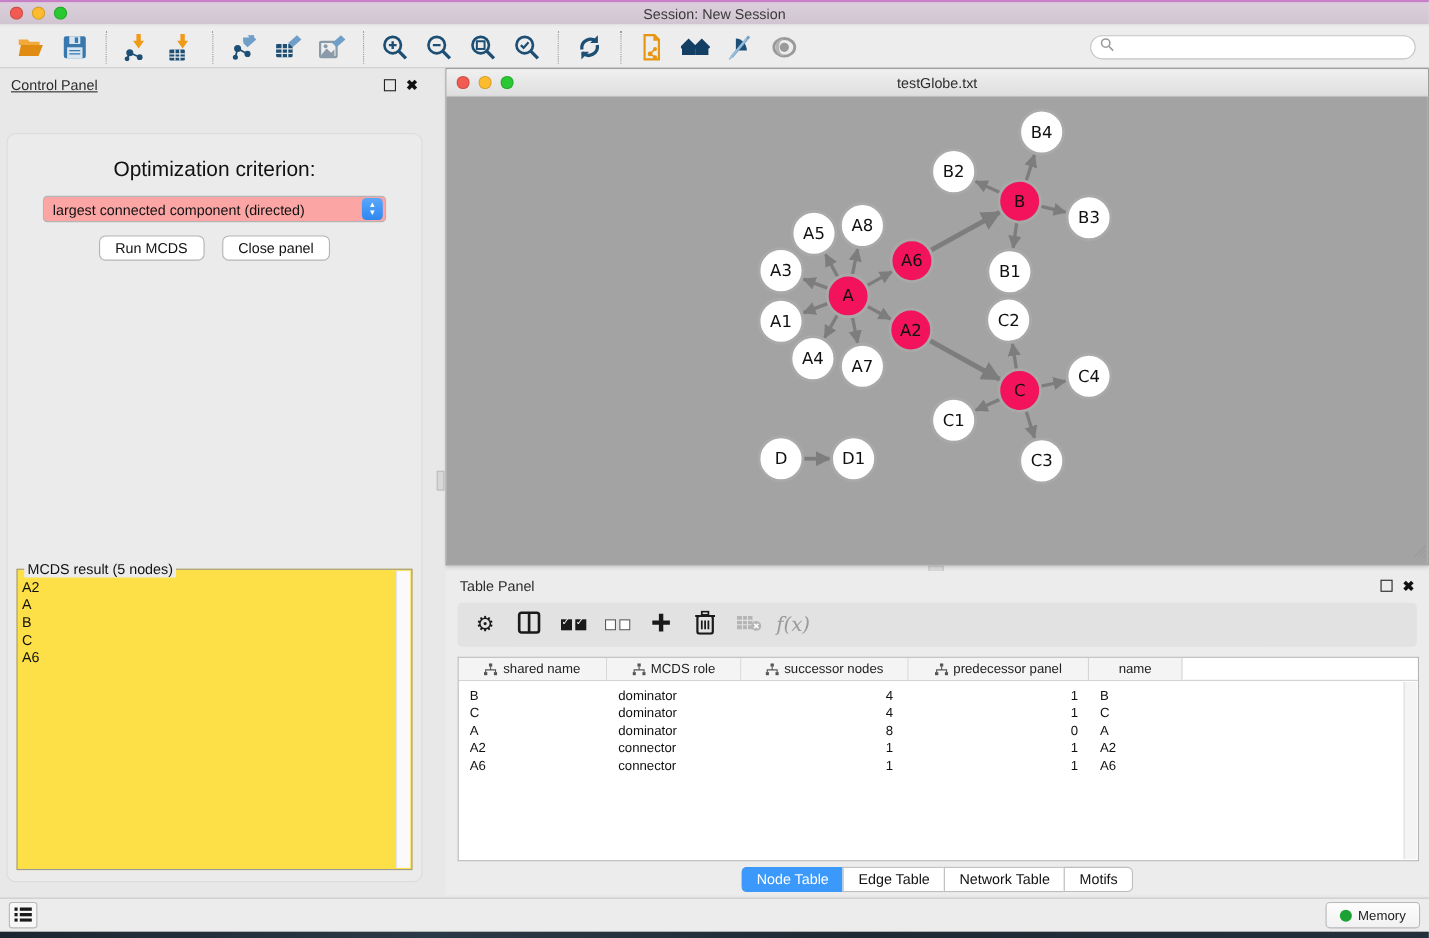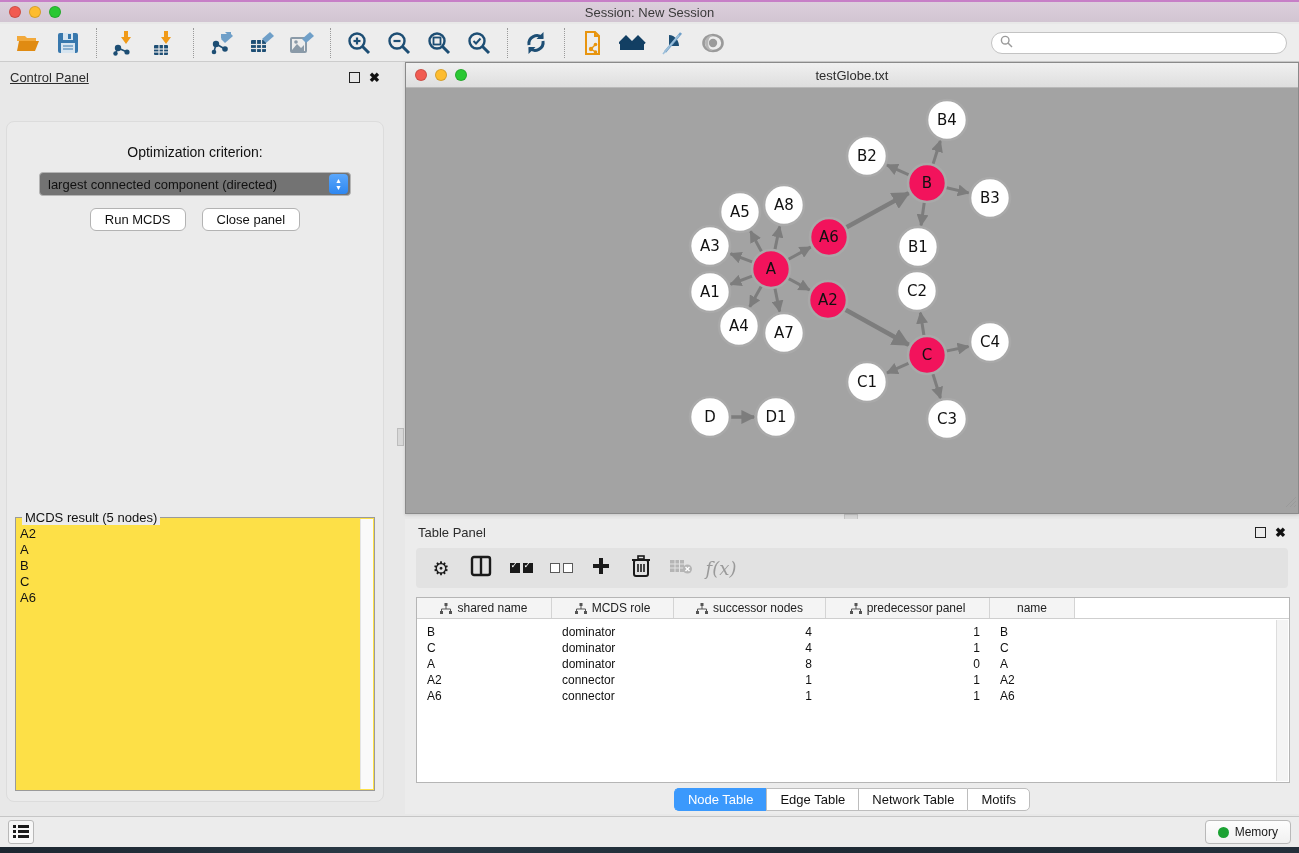--- a/index.html
+++ b/index.html
@@ -42,22 +42,22 @@
 
   .seg-tabs { display:flex; justify-content:center; margin-top:2px; }
   .seg { border:1px solid #bdbdbd; background:#fff; font-size:13px; color:#111;
     padding:3px 13px; border-right:none; }
   .seg:first-child { border-radius:5px 0 0 5px; }
   .seg:last-child  { border-radius:0 5px 5px 0; border-right:1px solid #bdbdbd; }
   .seg.active { background:#3b99fc; color:#fff; border-color:#3b99fc; }
 
   .cp-body { position:absolute; left:6px; right:6px; top:58px; bottom:8px;
     background:#ebebeb; border:1px solid #dcdcdc; border-radius:8px; padding-top:22px; }
-  .opt-label { text-align:center; font-size:14px; color:#111; margin-bottom:12px; }
-  .select { width:312px; height:24px; margin:0 auto; background:#737373;
+  .opt-label { text-align:center; font-size:19px; color:#111; margin-bottom:12px; }
+  .select { width:312px; height:24px; margin:0 auto; background:#fca5a5;
     border:1px solid #b5b5b5; border-radius:4px; display:flex; align-items:center; }
   .select .sel-text { flex:1; font-size:13px; padding-left:8px; color:#111;
     white-space:nowrap; overflow:hidden; }
   .stepper { width:19px; height:20px; margin-right:2px; border-radius:4px;
     background:linear-gradient(#5aa7fc,#2e87f0); color:#fff; font-size:7px;
     display:flex; flex-direction:column; align-items:center; justify-content:center; line-height:7px; }
   .cp-buttons { display:flex; justify-content:center; gap:16px; margin-top:12px; }
   .push-btn { background:#fff; border:1px solid #b3b3b3; border-radius:6px;
     font-size:13px; color:#111; padding:3px 14px; }
 

